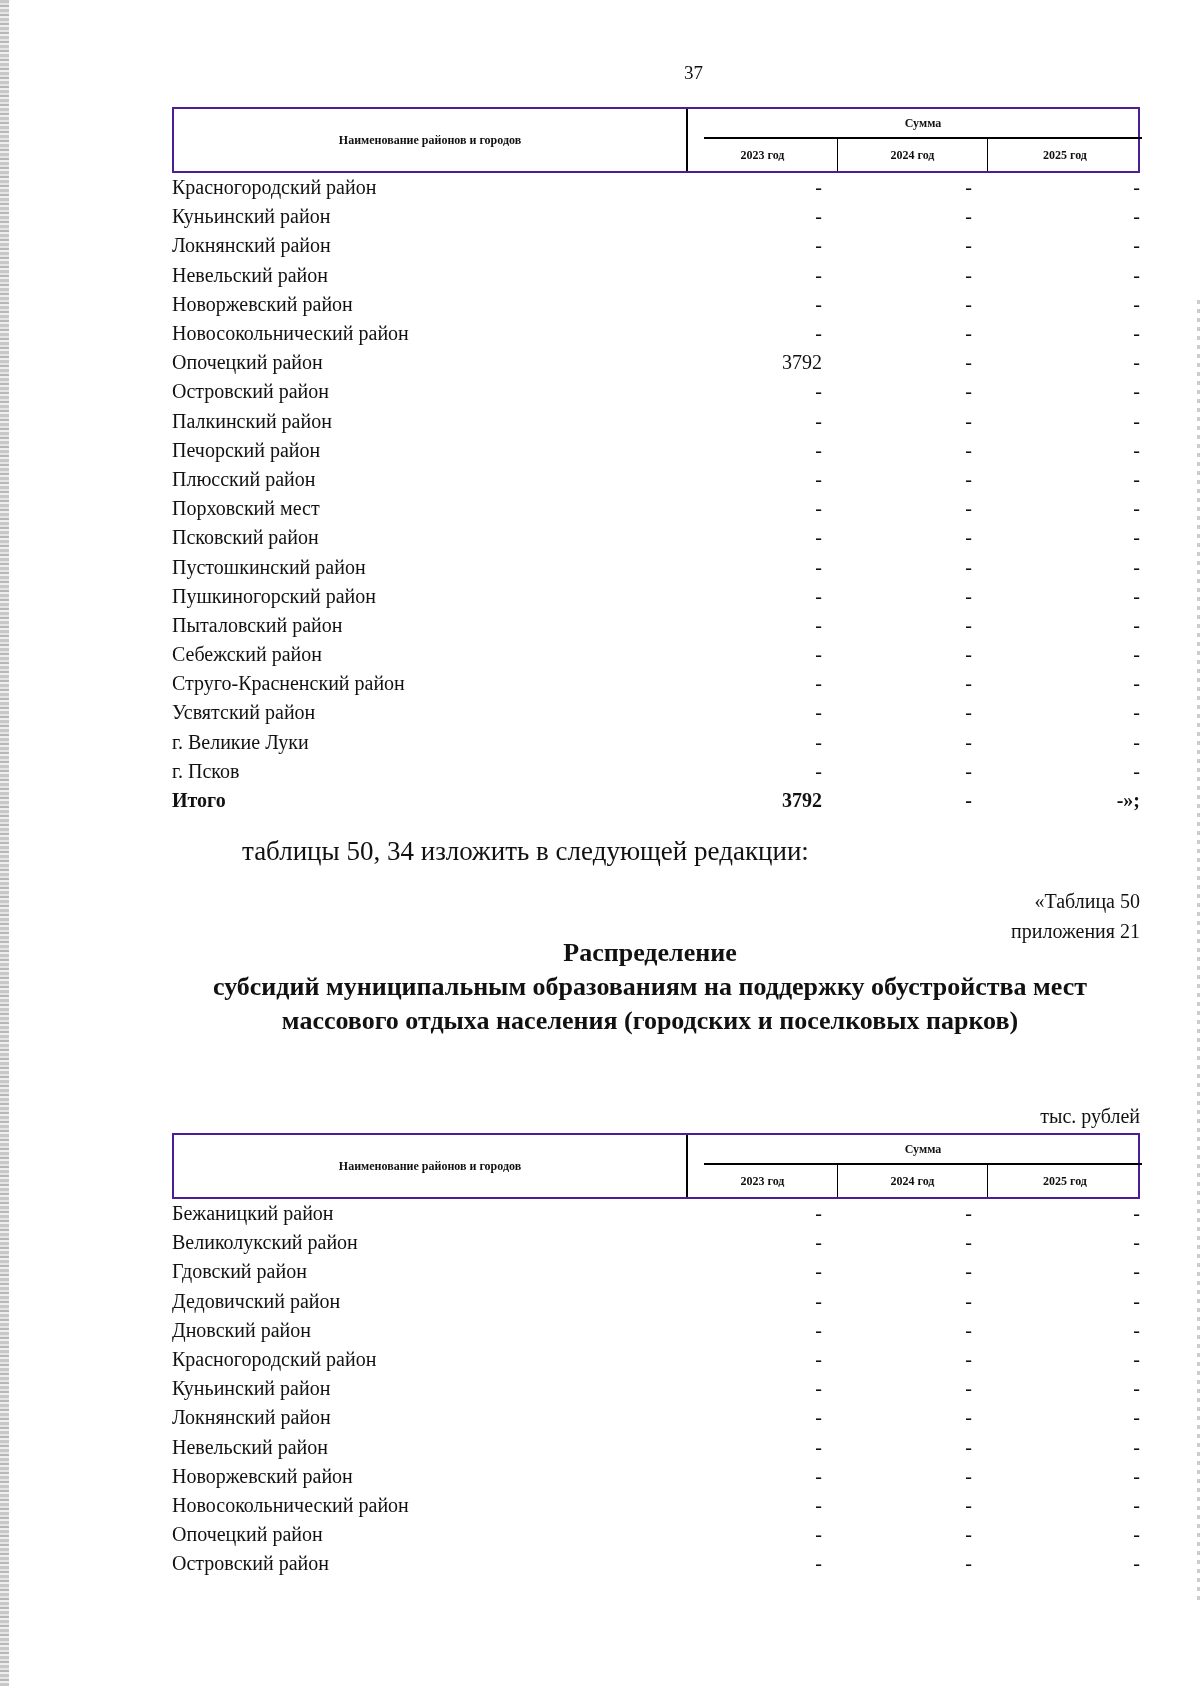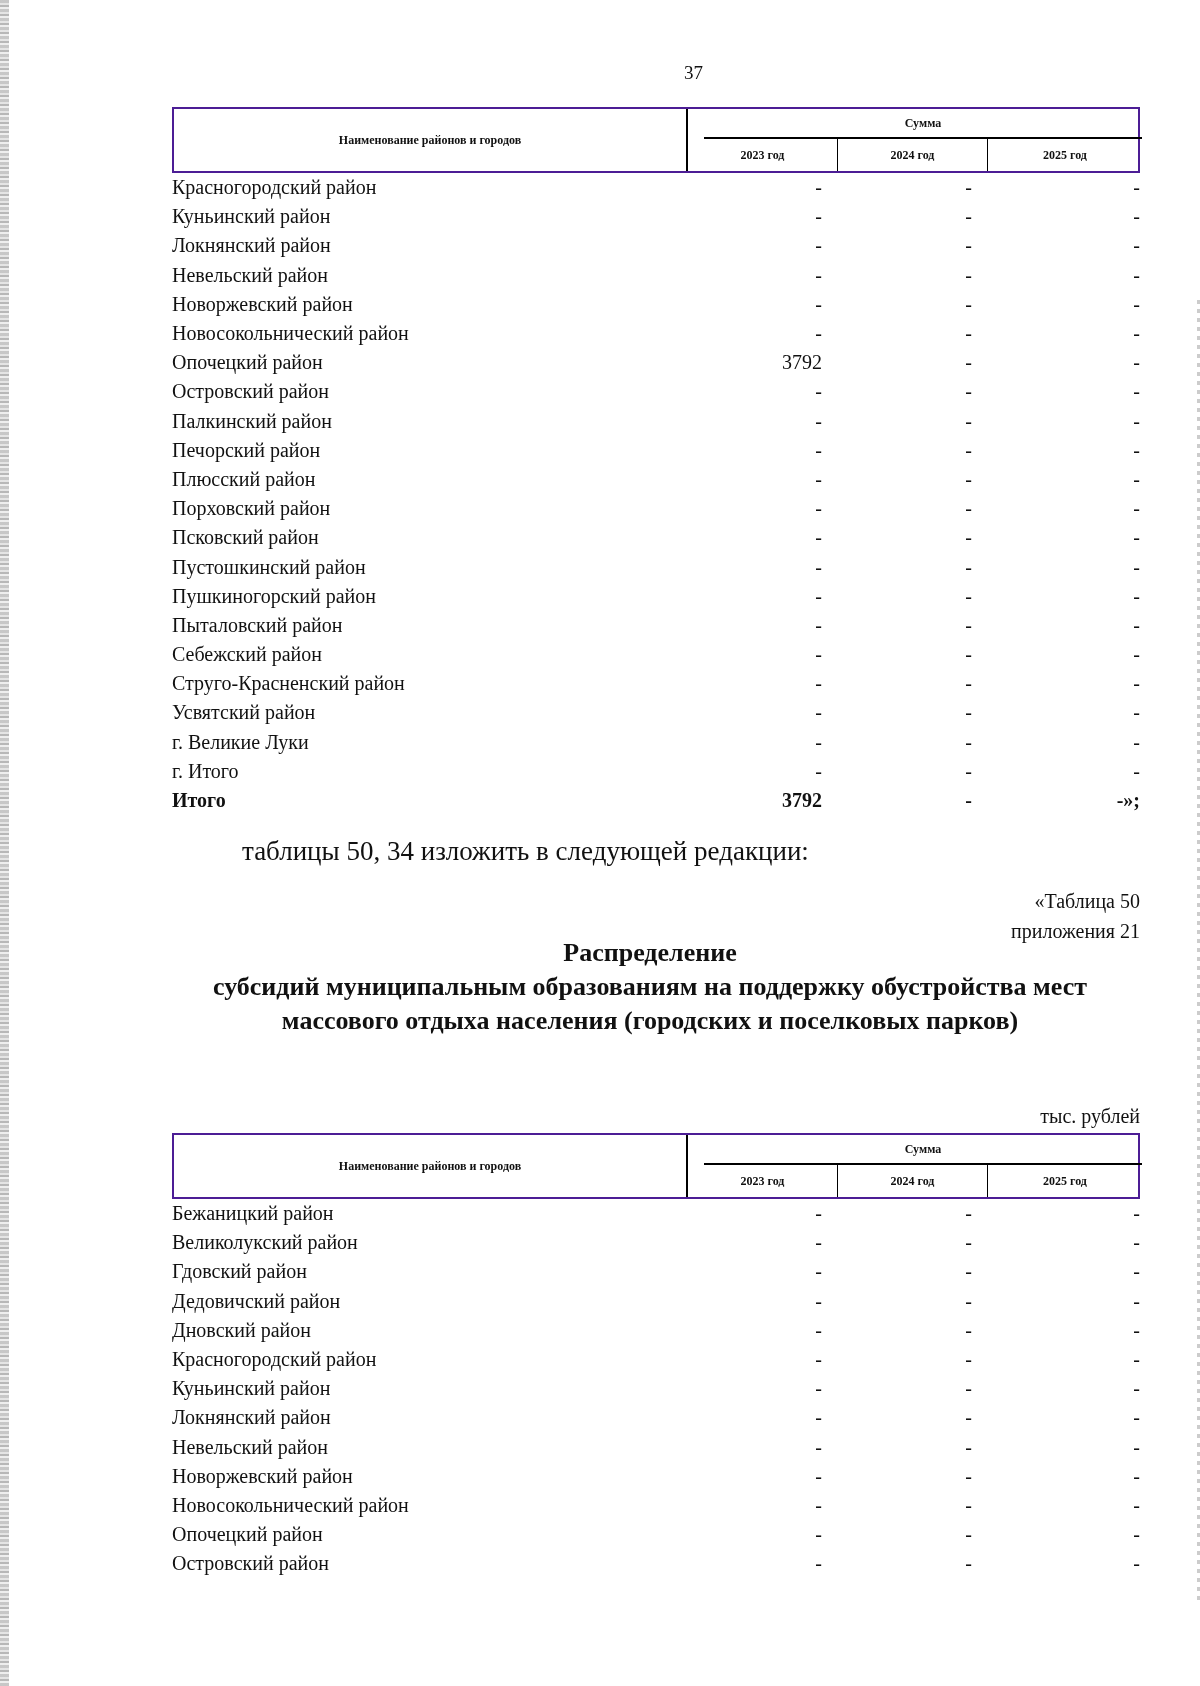--- a/index.html
+++ b/index.html
@@ -153,21 +153,21 @@
         <div class="v">-</div>
         <div class="v c3">-</div>
       </div>
       <div class="row">
         <div class="name">Плюсский район</div>
         <div class="v">-</div>
         <div class="v">-</div>
         <div class="v c3">-</div>
       </div>
       <div class="row">
-        <div class="name">Порховский район</div>
+        <div class="name">Порховский мест</div>
         <div class="v">-</div>
         <div class="v">-</div>
         <div class="v c3">-</div>
       </div>
       <div class="row">
         <div class="name">Псковский район</div>
         <div class="v">-</div>
         <div class="v">-</div>
         <div class="v c3">-</div>
       </div>
@@ -207,21 +207,21 @@
         <div class="v">-</div>
         <div class="v c3">-</div>
       </div>
       <div class="row">
         <div class="name">г. Великие Луки</div>
         <div class="v">-</div>
         <div class="v">-</div>
         <div class="v c3">-</div>
       </div>
       <div class="row">
-        <div class="name">г. Итого</div>
+        <div class="name">г. Псков</div>
         <div class="v">-</div>
         <div class="v">-</div>
         <div class="v c3">-</div>
       </div>
     </div>
   <div class="row total">
     <div class="name">Итого</div>
     <div class="v">3792</div>
     <div class="v">-</div>
     <div class="v c3">-»;</div>

